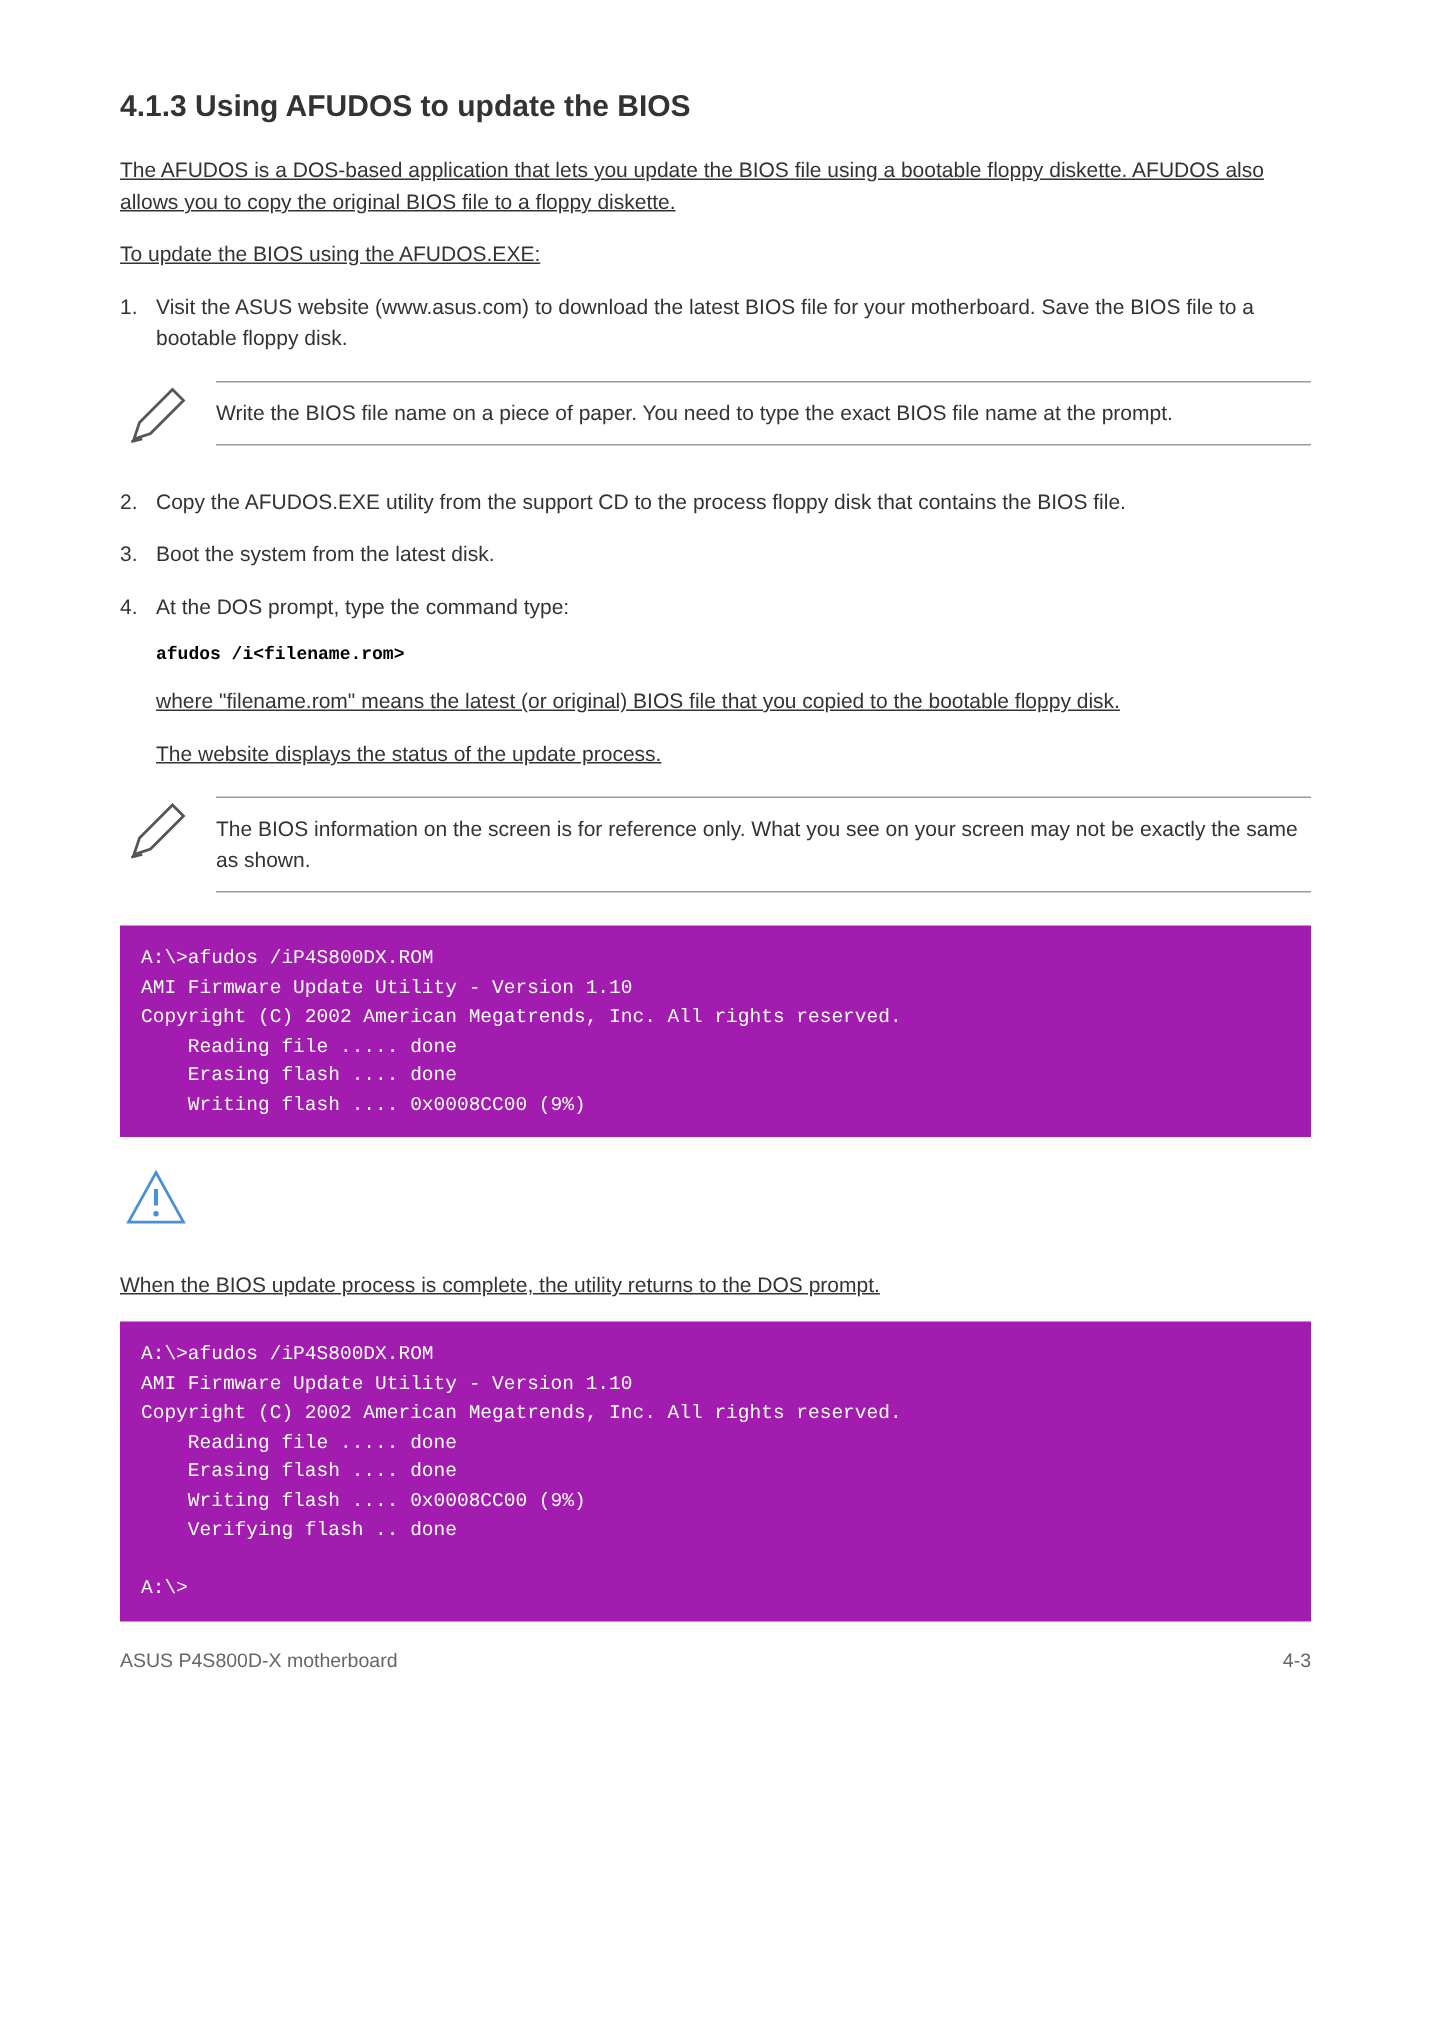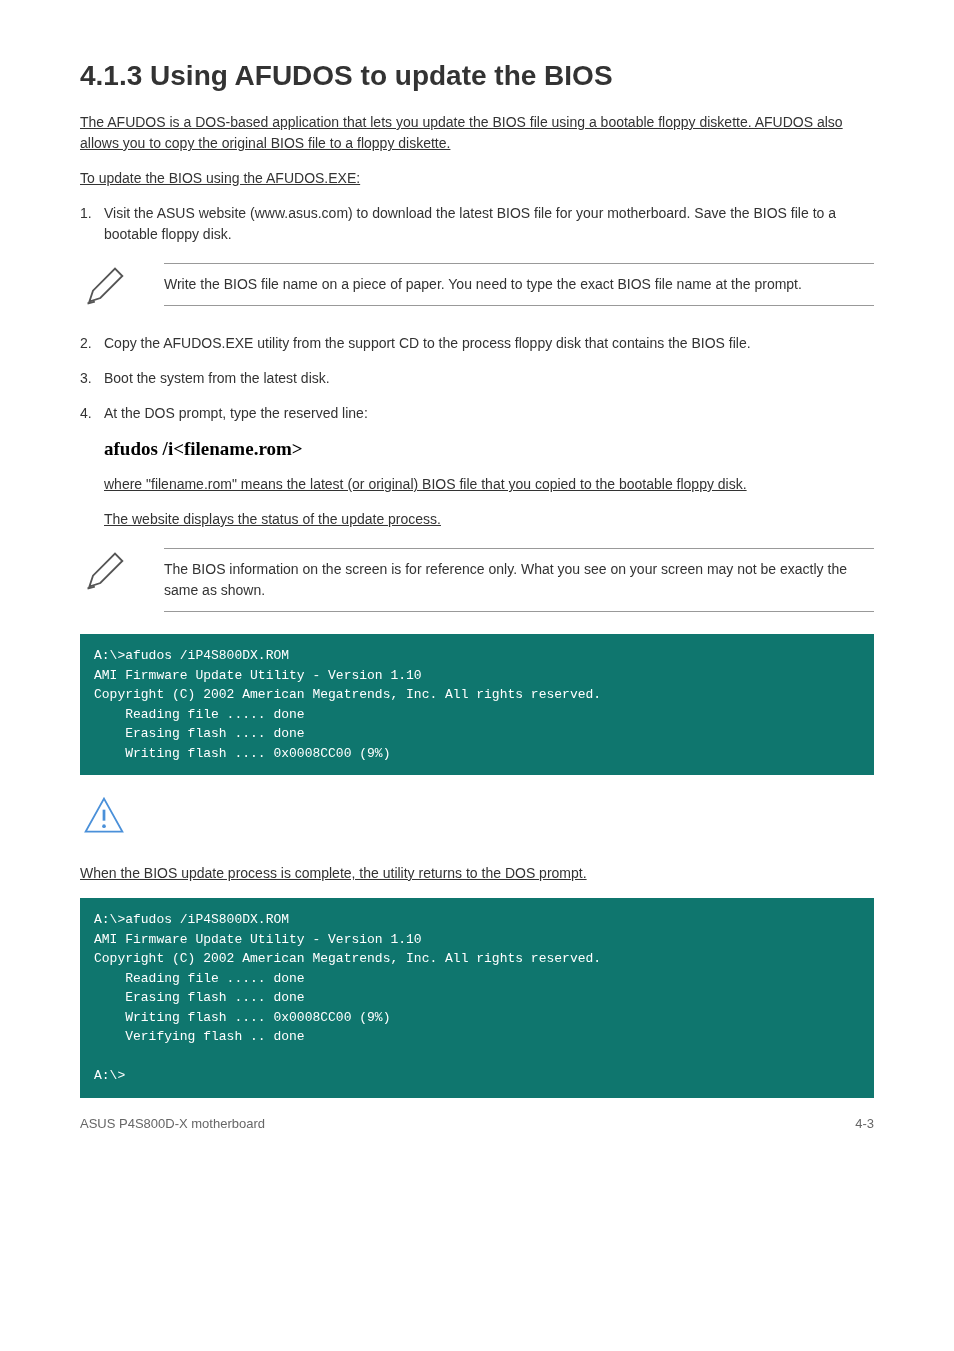--- a/index.html
+++ b/index.html
@@ -8,21 +8,21 @@
       box-sizing: border-box;
     }
     body {
       font-family: Arial, Helvetica, sans-serif;
       background: #fff;
       color: #000;
       width: 954px;
       padding: 60px 80px 40px 80px;
     }
     .section-title {
-      font-size: 28px;
+      font-size: 20px;
       font-weight: bold;
       margin-bottom: 20px;
       color: #333;
     }
     .body-text {
       font-size: 14px;
       line-height: 1.5;
       margin-bottom: 14px;
       color: #333;
       text-decoration: underline;
@@ -33,51 +33,51 @@
       margin-bottom: 14px;
       color: #333;
       padding-left: 24px;
       position: relative;
     }
     .numbered-item .num {
       position: absolute;
       left: 0;
     }
     .command-text {
-      font-family: Liberation Serif, serif;
+      font-family: Liberation Mono, monospace;
       font-weight: bold;
-      font-size: 19px;
+      font-size: 12px;
       margin-bottom: 14px;
       padding-left: 24px;
     }
     .note-block {
       display: flex;
       align-items: flex-start;
       margin: 18px 0 22px 0;
-      gap: 36px;
+      gap: 16px;
     }
     .note-icon {
       flex-shrink: 0;
       width: 48px;
       height: 48px;
       display: flex;
       align-items: center;
       justify-content: center;
     }
     .note-content {
       flex: 1;
       font-size: 14px;
       line-height: 1.5;
       color: #333;
       border-top: 1px solid #999;
       border-bottom: 1px solid #999;
       padding: 10px 0;
     }
     .terminal {
-      background: #0f766e;
+      background: #a21caf;
       color: #fff;
       font-family: 'Courier New', monospace;
       font-size: 13px;
       padding: 12px 14px;
       margin: 14px 0 18px 0;
       line-height: 1.5;
       white-space: pre;
     }
     .terminal-line {
       display: block;
@@ -126,21 +126,21 @@
   <span>Copy the AFUDOS.EXE utility from the support CD to the process floppy disk that contains the BIOS file.</span>
 </div>
 
 <div class="numbered-item">
   <span class="num">3.</span>
   <span>Boot the system from the latest disk.</span>
 </div>
 
 <div class="numbered-item">
   <span class="num">4.</span>
-  <span>At the DOS prompt, type the reserved line:</span>
+  <span>At the DOS prompt, type the command type:</span>
 </div>
 
 <div class="command-text">afudos /i&lt;filename.rom&gt;</div>
 
 <div class="body-text" style="padding-left:24px;">where "filename.rom" means the latest (or original) BIOS file that you copied to the bootable floppy disk.</div>
 <div class="body-text" style="padding-left:24px;">The website displays the status of the update process.</div>
 
 <div class="note-block">
   <div class="note-icon feather-icon">
     <svg viewBox="0 0 48 48">

